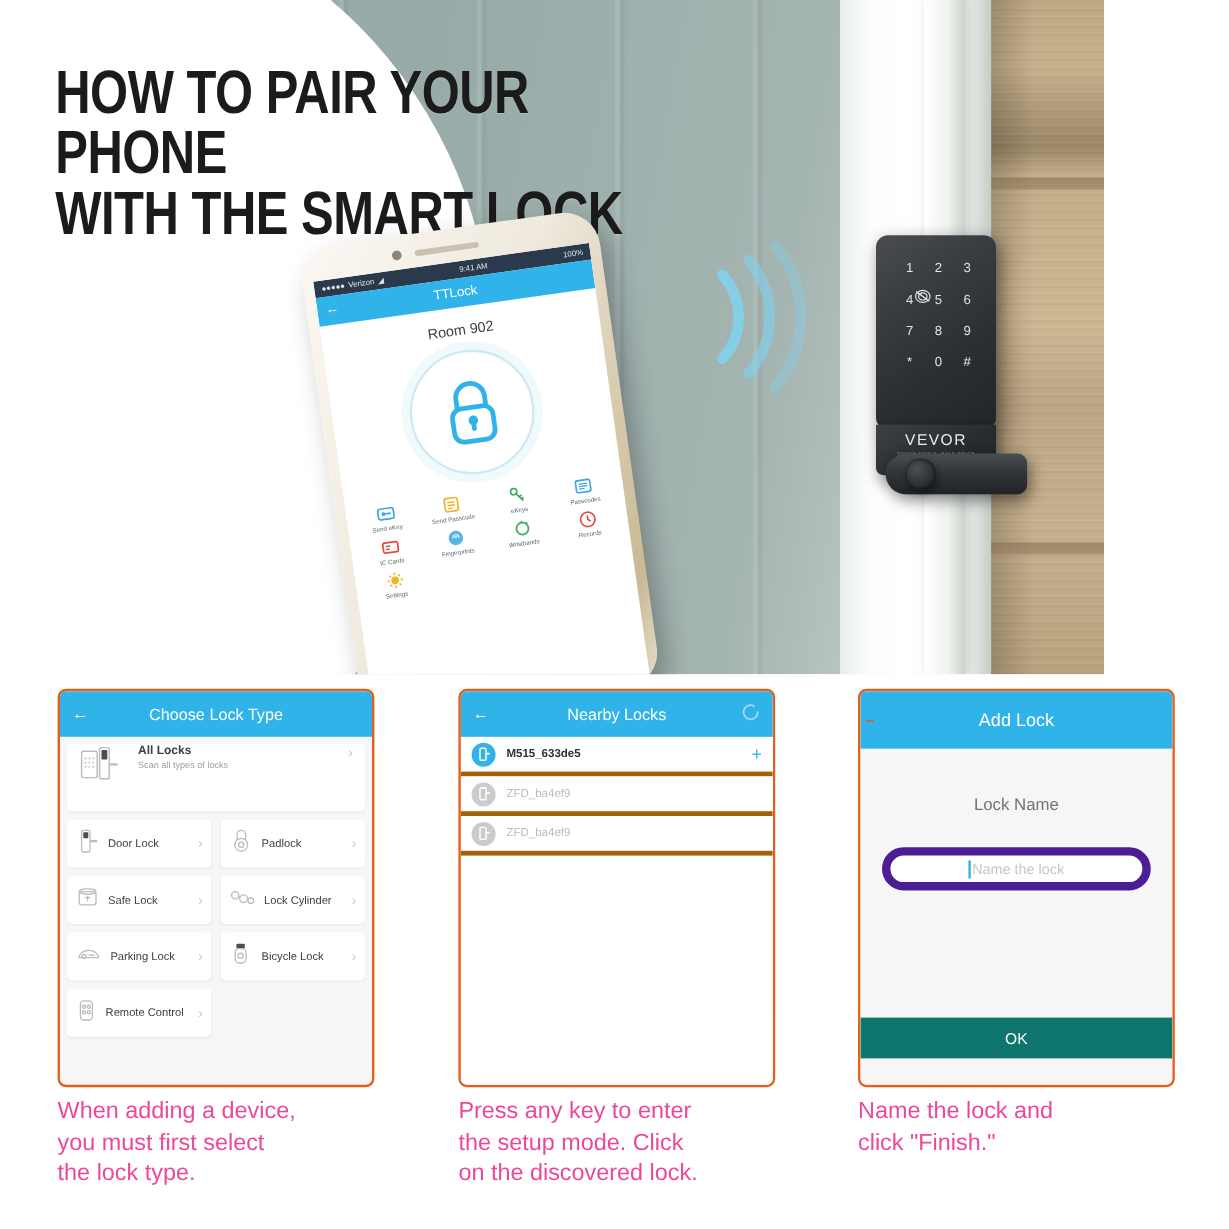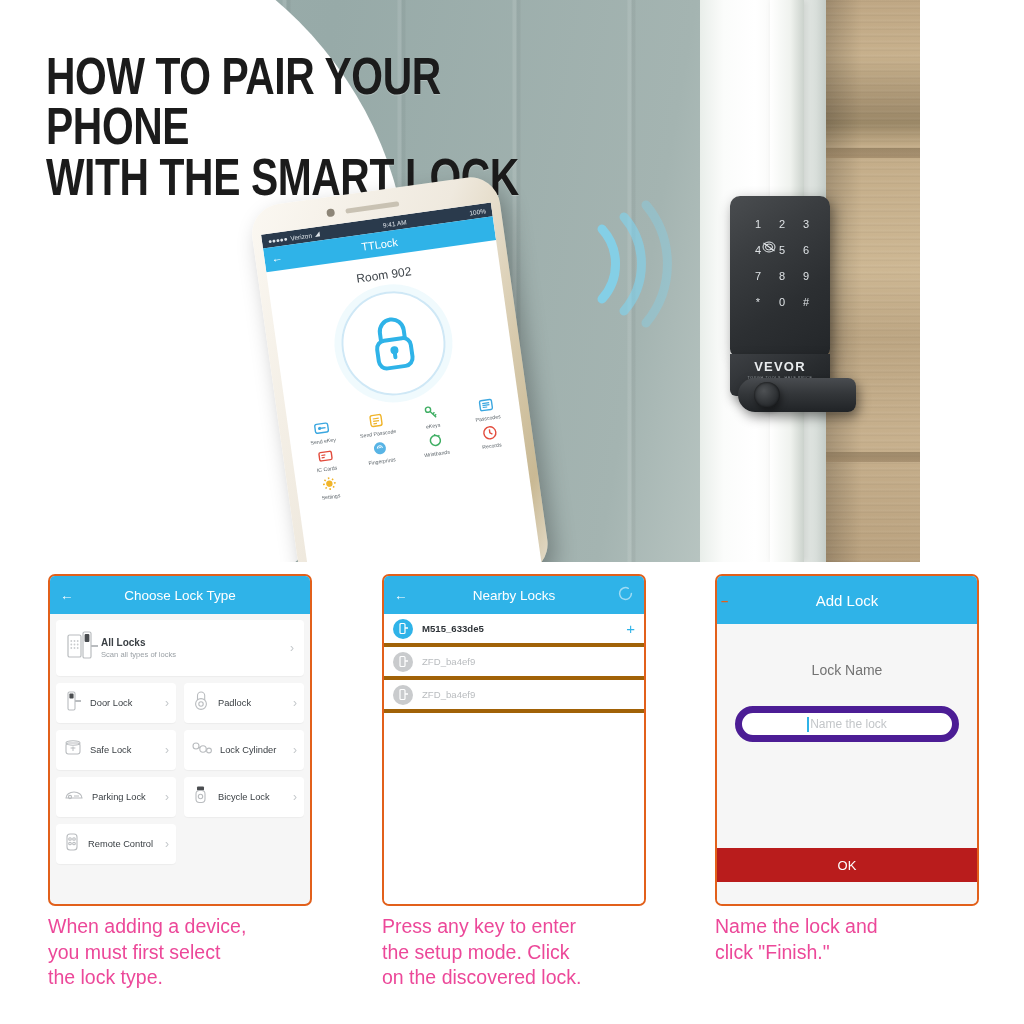--- a/index.html
+++ b/index.html
@@ -103,21 +103,21 @@
   .keypad span { color:#dfe3e6; font-size:11px; font-family:"Liberation Sans",sans-serif; line-height:1; }
   .key-fp { position:absolute; left:31px; top:44px; width:16px; height:14px; }
   .lock-brand {
     position:absolute; left:12px; top:158px; width:100px; height:42px;
     background: linear-gradient(150deg,#3d4044,#292c2f 60%,#1f2225);
     border-radius: 0 0 6px 6px;
     display:flex; flex-direction:column; align-items:center; justify-content:flex-start;
     padding-top:5px;
     box-shadow: 3px 5px 12px rgba(0,0,0,.42);
   }
-  .lock-brand .b1 { color:#e9ecee; font-size:13px; font-weight:700; letter-spacing:1.2px; }
+  .lock-brand .b1 { color:#e9ecee; font-size:13px; font-weight:400; letter-spacing:1.2px; }
   .lock-brand .b2 { color:#9aa0a5; font-size:3.6px; letter-spacing:.7px; margin-top:2px; }
   .lock-knob {
     position:absolute; left:36px; top:186px; width:26px; height:26px; border-radius:50%;
     background: radial-gradient(circle at 38% 34%, #4e5154, #26292c 70%, #1a1d20);
     box-shadow: inset 0 0 3px rgba(0,0,0,.8), 2px 3px 6px rgba(0,0,0,.4);
   }
   .lock-handle {
     position:absolute; left:20px; top:182px; width:118px; height:34px;
     border-radius: 17px 8px 8px 17px;
     background: linear-gradient(180deg,#494c50 0%,#34373a 45%,#202326 100%);
@@ -188,21 +188,21 @@
   }
   #card3 .card-head { height:48px; font-size:15px; }
   .head-back { position:absolute; left:10px; top:50%; transform:translateY(-50%); }
   .head-refresh { position:absolute; right:10px; top:50%; transform:translateY(-50%); }
   .head-dash { position:absolute; left:4px; top:50%; transform:translateY(-50%); color:#E2601B; font-size:13px; font-weight:700; }
 
   
   .c1-body { padding:6px 6px 0; }
   .all-locks-row {
     background:#fff; border-radius:4px; height:56px;
-    display:flex; align-items:center; padding:0 10px; gap:1px;
+    display:flex; padding:0 10px; gap:15px;
     box-shadow:0 1px 1px rgba(0,0,0,.04);
   }
   .all-locks-txt { flex:1; }
   .all-locks-txt .t1 { font-size:10px; color:#3b4045; font-weight:600; }
   .all-locks-txt .t2 { font-size:7.6px; color:#9aa0a5; margin-top:2px; }
   .chev { color:#c4c8cb; font-size:12px; font-weight:300; }
   .lock-grid { display:grid; grid-template-columns: 1fr 1fr; gap:7px 8px; margin-top:7px; }
   .lock-cell {
     background:#fff; border-radius:4px; height:40px;
     display:flex; align-items:center; padding:0 7px; gap:7px;
@@ -230,21 +230,21 @@
   .lock-name-label { text-align:center; font-size:14px; color:#737373; padding-top:38px; }
   .name-input {
     margin:28px auto 0; width:224px; height:36px; border-radius:18px;
     background:#fff; border:7px solid #4c1d95;
     display:flex; align-items:center; justify-content:center; gap:1px;
   }
   .caret { width:2px; height:15px; background:#2FB3E8; }
   .ph { font-size:12px; color:#C3C6C9; }
   .ok-bar {
     position:absolute; left:0; bottom:22px; width:100%; height:34px;
-    background:#b91c1c; color:#fff; font-size:13px;
+    background:#0f766e; color:#fff; font-size:13px;
     display:flex; align-items:center; justify-content:center;
   }
 
   
   .caption {
     position:absolute; top:352px; font-size:19.5px; color:#ec4899;
     line-height:1.32; white-space:pre-line;
   }
   #cap1 { left:48px; width:300px; }
   #cap2 { left:382px; width:300px; }

